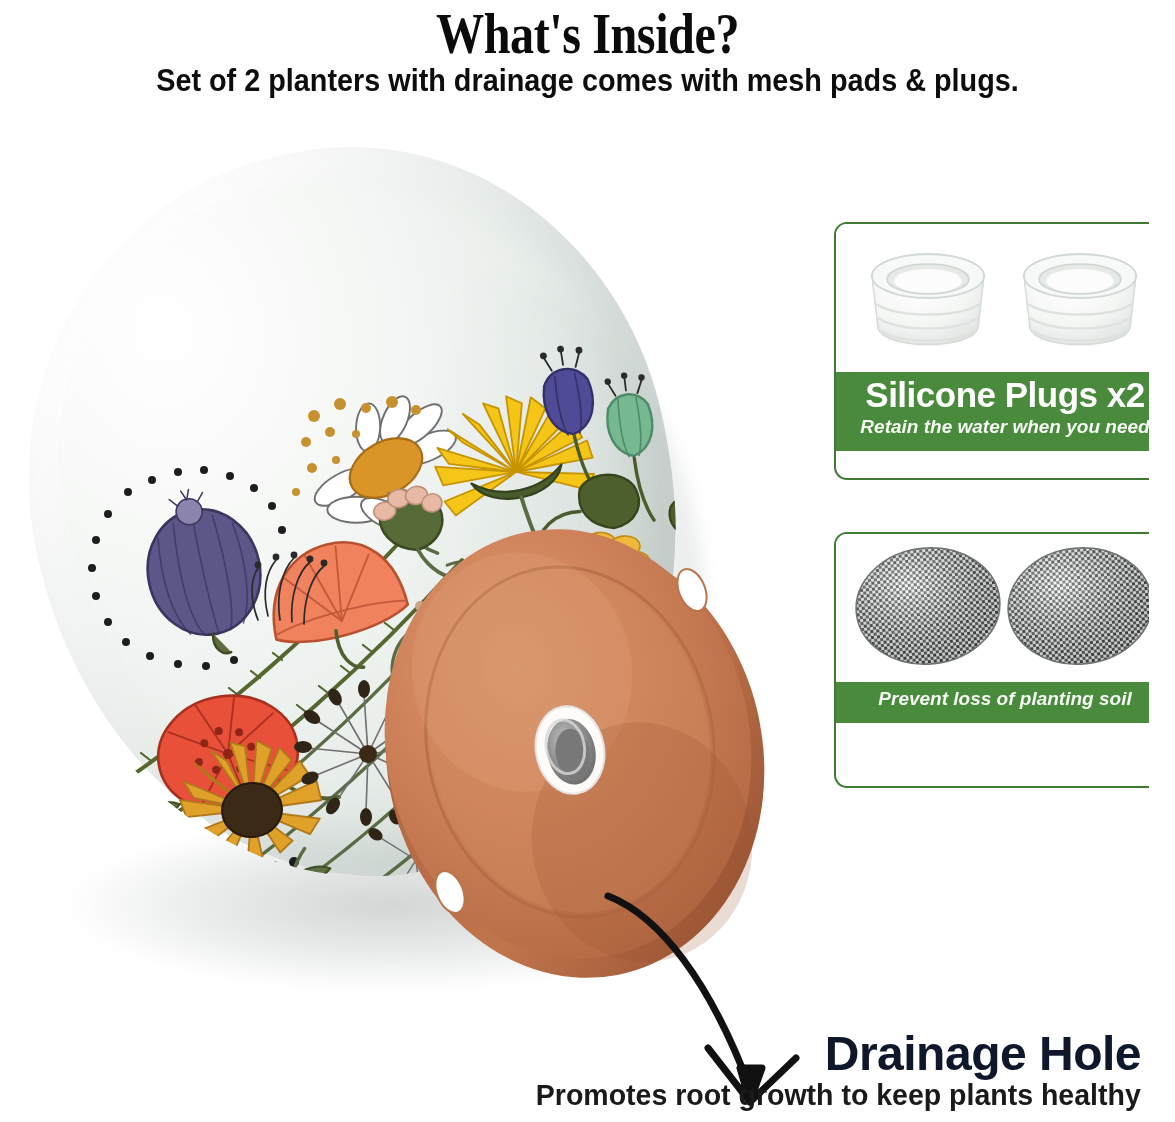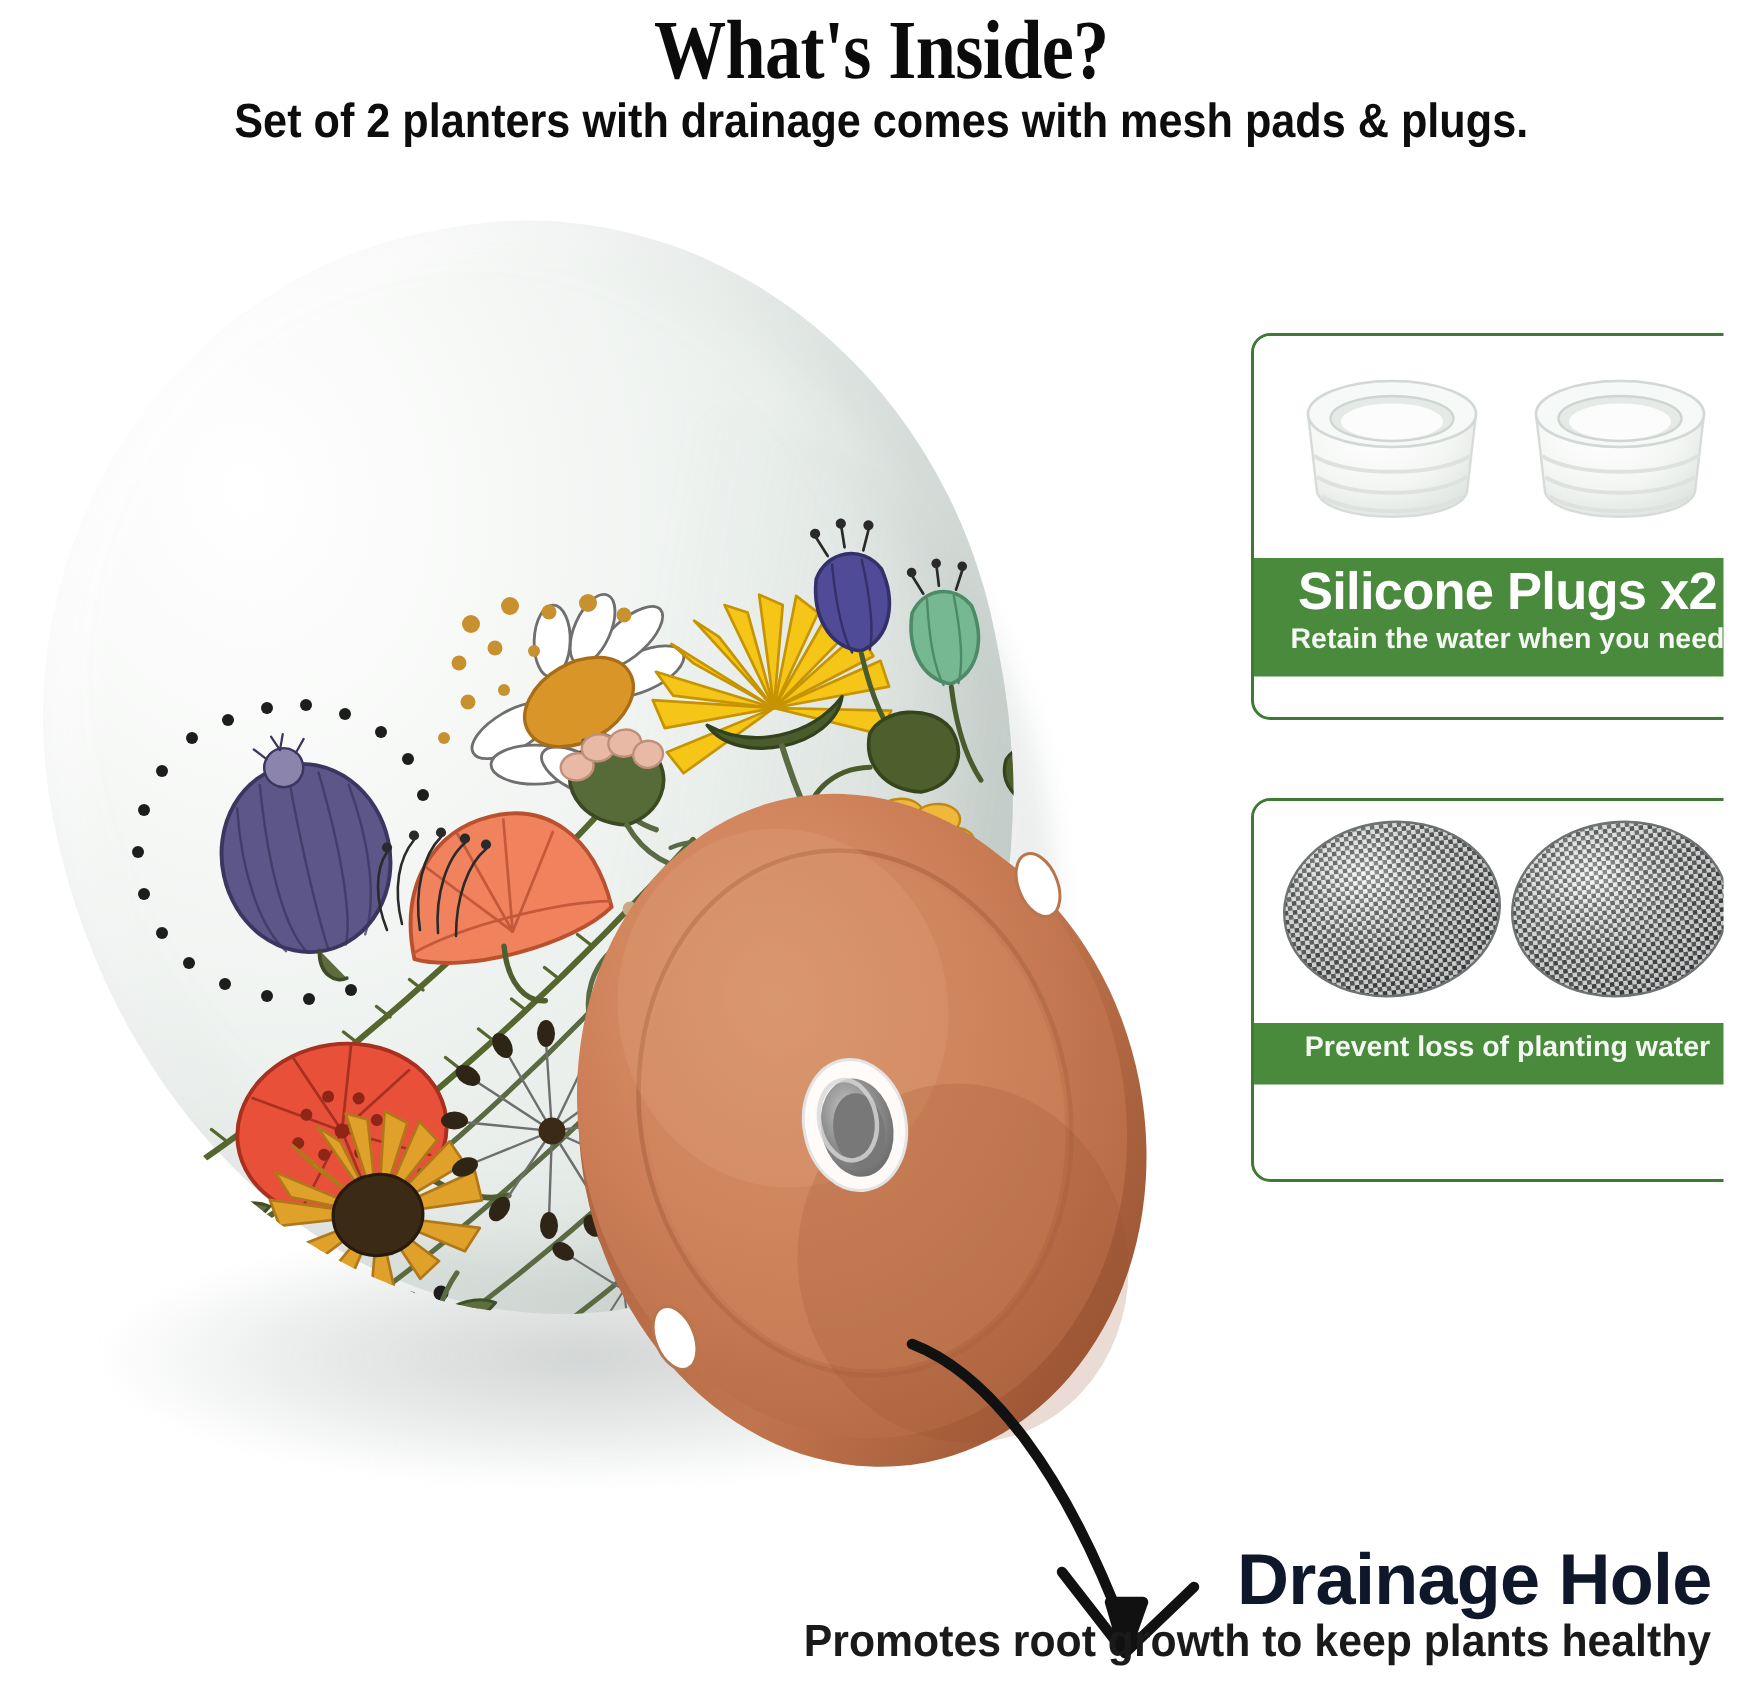--- a/index.html
+++ b/index.html
@@ -154,20 +154,21 @@
     white-space: nowrap;
   }
   .card-sub {
     color: #f4f8f2;
     font-family: "Liberation Sans", sans-serif;
     font-weight: bold;
     font-size: 19px;
     line-height: 1.2;
     margin-top: 2px;
     white-space: nowrap;
+    font-style: italic;
   }
 
   
   #caption-title {
     position: absolute;
     right: 8px;
     top: 1026px;
     font-family: "Liberation Sans", sans-serif;
     font-weight: bold;
     font-size: 48px;
@@ -707,20 +708,20 @@
           <ellipse cx="0" cy="0" rx="72" ry="58" fill="none" stroke="#6d7272" stroke-width="1.6"></ellipse>
         </g>
         <g transform="translate(244,72) rotate(-6)">
           <ellipse cx="0" cy="0" rx="72" ry="58" fill="url(#weave)"></ellipse>
           <ellipse cx="0" cy="0" rx="72" ry="58" fill="url(#meshShade)"></ellipse>
           <ellipse cx="0" cy="0" rx="72" ry="58" fill="none" stroke="#6d7272" stroke-width="1.6"></ellipse>
         </g>
       </svg>
     </div>
     <div class="card-label">
-      <div class="card-sub">Prevent loss of planting water</div>
+      <div class="card-sub">Prevent loss of planting soil</div>
     </div>
   </div>
 
   <div id="caption-title">Drainage Hole</div>
   <div id="caption-sub">Promotes root growth to keep plants healthy</div>
 
 </div>
 
 </body></html>

